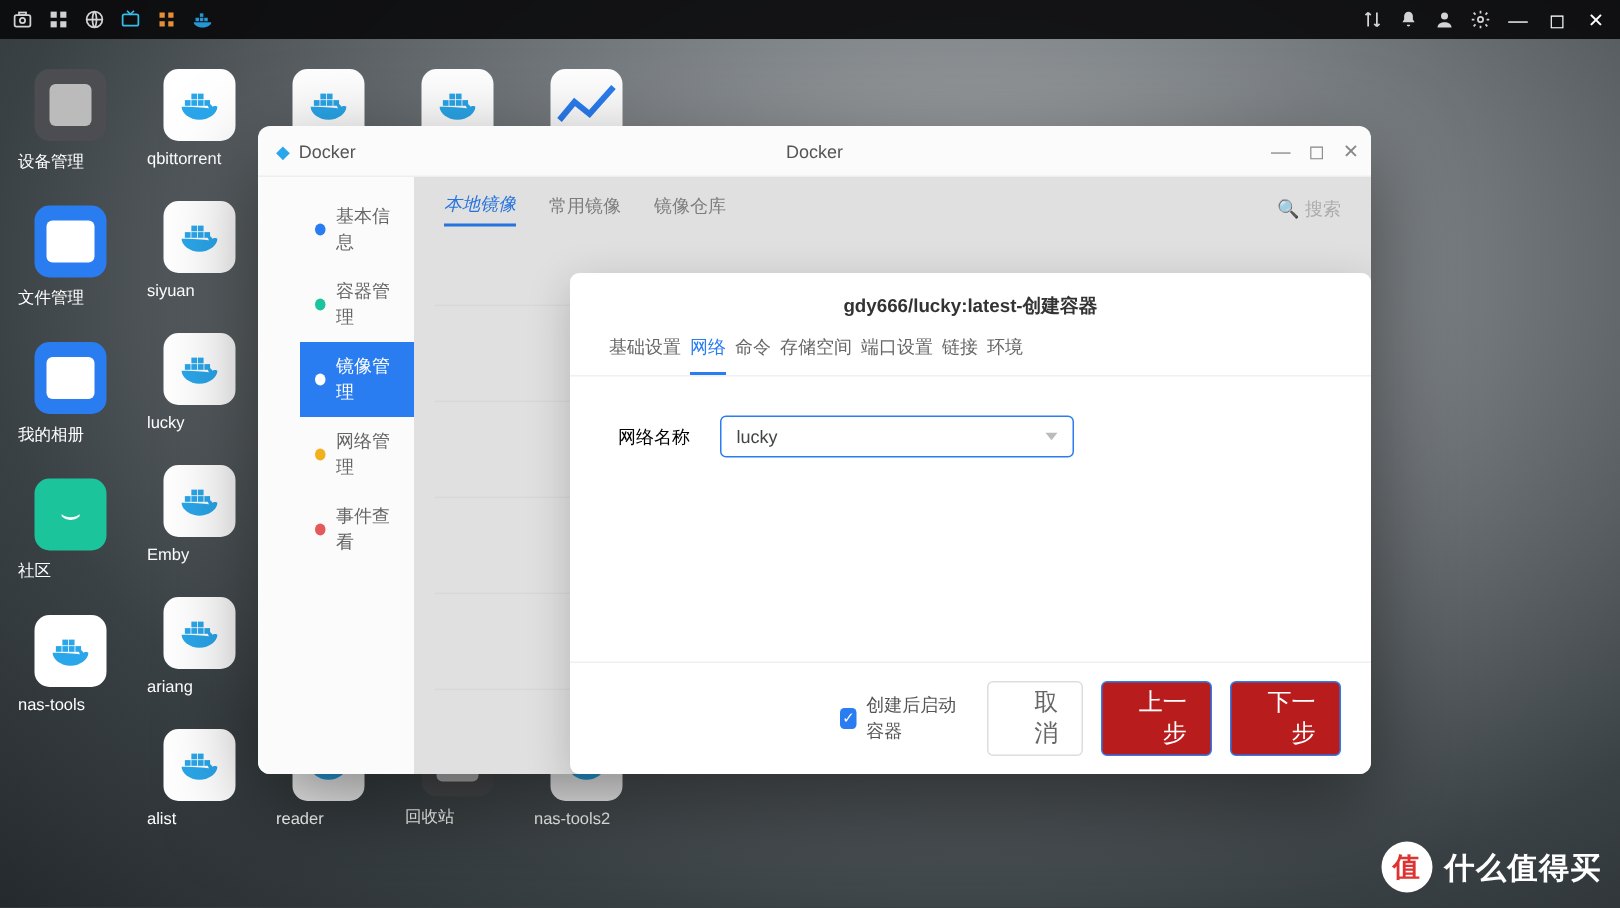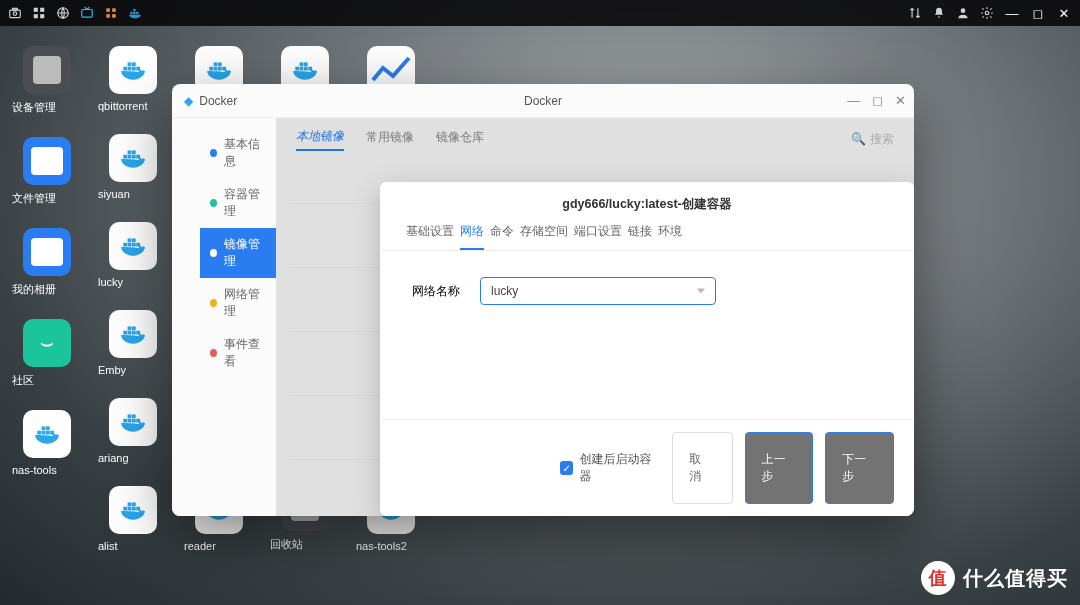--- a/index.html
+++ b/index.html
@@ -70,23 +70,23 @@
 .modal-tabs .mtab { padding-bottom: 8px; cursor: pointer; }
 .modal-tabs .mtab.active { color: #2a7df0; border-bottom: 2px solid #2a7df0; }
 .modal-body { flex: 1; padding: 26px 30px; }
 .form-row { display: flex; align-items: center; gap: 18px; font-size: 12px; }
 .form-row label { color: #000000; min-width: 52px; text-align: center; }
 .select { flex: 0 0 236px; border: 1px solid #2a7df0; border-radius: 4px; padding: 6px 10px; font-size: 12px; color: #444; position: relative; cursor: pointer; }
 .select::after { content: ""; position: absolute; right: 10px; top: 50%; width: 0; height: 0; border-left: 4px solid transparent; border-right: 4px solid transparent; border-top: 5px solid #bbb; transform: translateY(-50%); }
 .modal-footer { display: flex; align-items: center; justify-content: flex-end; gap: 12px; padding: 12px 20px; border-top: 1px solid #f0f0f0; font-size: 12px; }
 .modal-footer .chk { display: flex; align-items: center; gap: 6px; margin-right: auto; margin-left: 160px; color: #555; }
 .chkbox { width: 14px; height: 14px; border-radius: 3px; background: #2a7df0; color: #fff; display: inline-flex; align-items: center; justify-content: center; font-size: 10px; }
-.btn { border-radius: 4px; padding: 18px 16px; cursor: pointer; font-size: 12px; }
+.btn { border-radius: 4px; padding: 3px 16px; cursor: pointer; font-size: 16px; text-align: right; }
 .btn.default { background: #fff; border: 1px solid #ddd; color: #666; }
-.btn.primary { background: #737373; border: 1px solid #2a7df0; color: #fff; }
+.btn.primary { background: #b91c1c; border: 1px solid #2a7df0; color: #fff; }
 
 
 .watermark { position: absolute; right: 12px; bottom: 10px; display: flex; align-items: center; gap: 8px; color: #fff; font-size: 20px; font-weight: 700; letter-spacing: 1px; }
 .watermark .badge { width: 34px; height: 34px; border-radius: 50%; background: #fff; color: #d33; display: flex; align-items: center; justify-content: center; font-size: 18px; font-weight: 900; }
 </style>
 </head>
 <body>
 
 <div class="taskbar">
   <div class="left">

